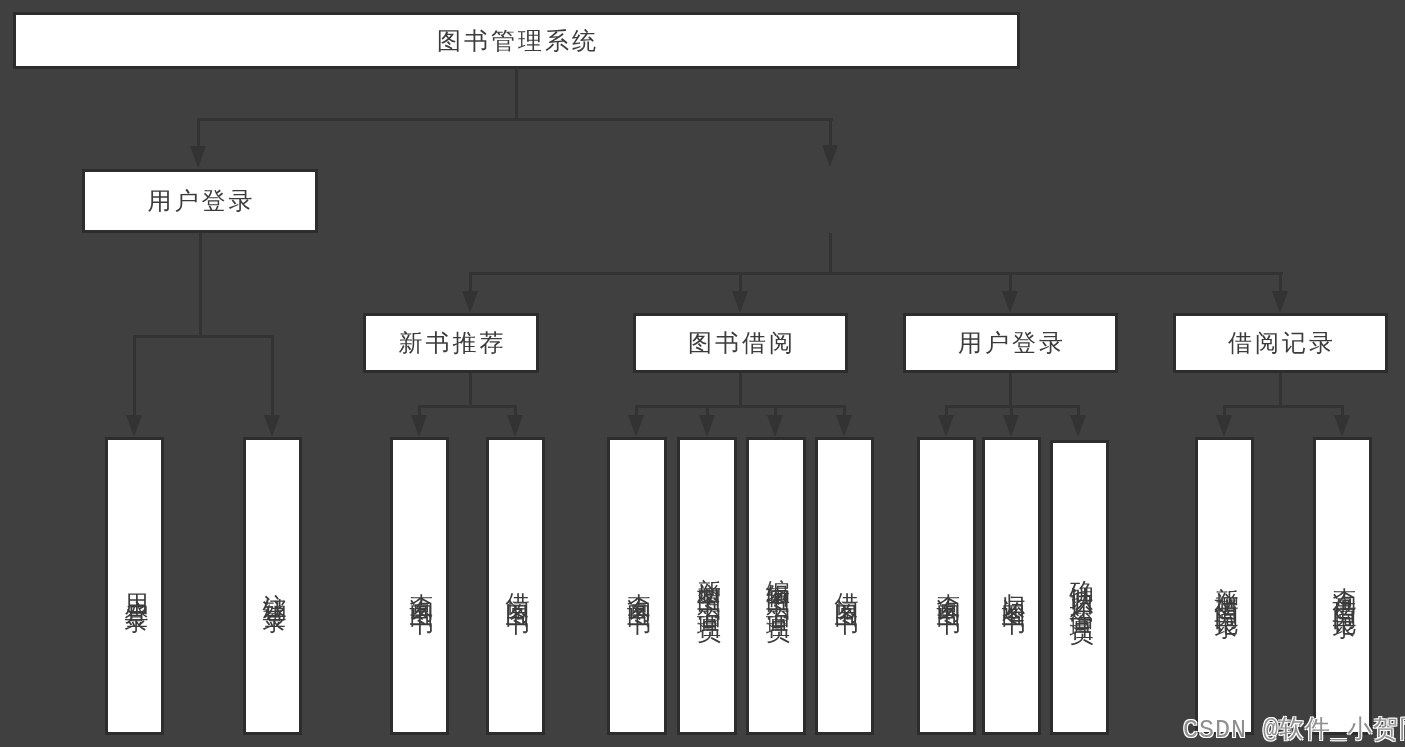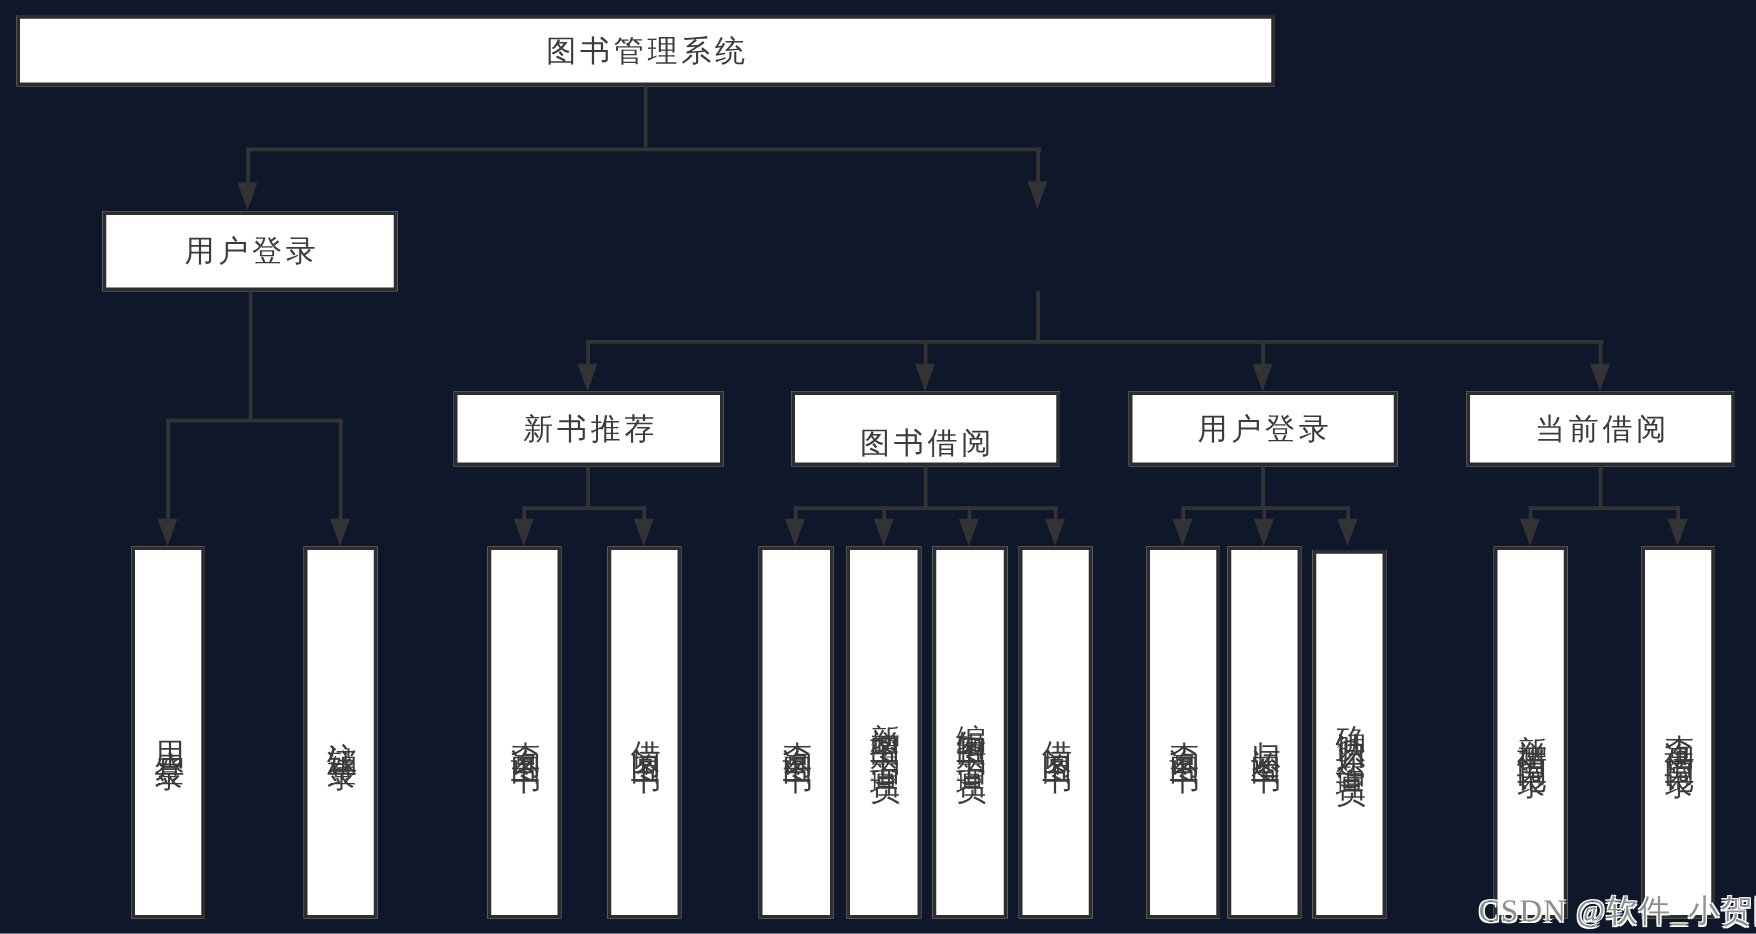--- a/index.html
+++ b/index.html
@@ -1,21 +1,21 @@
 <!DOCTYPE html>
 <html><head>
 <meta charset="utf-8">
 <style>
   html,body { margin:0; padding:0; background:#ffffff; }
   #canvas {
     position:relative;
     width:1405px; height:747px;
-    background:#0f172a;
+    background:#404040;
     overflow:hidden;
-    font-family:Liberation Serif, serif;
+    font-family:Liberation Mono, monospace;
   }
   .box {
     position:absolute;
     box-sizing:border-box;
     border:3px solid #2d2d2d;
     background:#ffffff;
     display:flex;
     align-items:center;
     justify-content:center;
     color:#3b3b3b;
@@ -71,31 +71,31 @@
   <div class="line" style="left:469px; top:272px; width:814px; height:3px;"></div>
   <div class="line" style="left:469px; top:272px; width:3px; height:22px;"></div>
   <div class="arrow" style="left:462px; top:291px;"></div>
   <div class="line" style="left:739px; top:272px; width:3px; height:22px;"></div>
   <div class="arrow" style="left:732px; top:291px;"></div>
   <div class="line" style="left:1009px; top:272px; width:3px; height:22px;"></div>
   <div class="arrow" style="left:1002px; top:291px;"></div>
   <div class="line" style="left:1279px; top:272px; width:3px; height:22px;"></div>
   <div class="arrow" style="left:1272px; top:291px;"></div>
 
-  <div class="box hbox" style="left:363px; top:313px; width:216px; height:60px;">
+  <div class="box hbox" style="left:363px; top:313px; width:176px; height:60px;">
     <span>新书推荐</span>
   </div>
-  <div class="box hbox" style="left:633px; top:313px; width:215px; height:60px;align-items:flex-end;">
+  <div class="box hbox" style="left:633px; top:313px; width:215px; height:60px;">
     <span>图书借阅</span>
   </div>
   <div class="box hbox" style="left:903px; top:313px; width:215px; height:60px;">
     <span>用户登录</span>
   </div>
   <div class="box hbox" style="left:1173px; top:313px; width:215px; height:60px;">
-    <span>当前借阅</span>
+    <span>借阅记录</span>
   </div>
 
   <div class="line" style="left:199px; top:233px; width:3px; height:104px;"></div>
   <div class="line" style="left:133px; top:335px; width:141px; height:3px;"></div>
   <div class="line" style="left:133px; top:335px; width:3px; height:82px;"></div>
   <div class="arrow" style="left:126px; top:415px;"></div>
   <div class="line" style="left:271px; top:335px; width:3px; height:82px;"></div>
   <div class="arrow" style="left:264px; top:415px;"></div>
 
   <div class="line" style="left:469px; top:373px; width:3px; height:34px;"></div>

